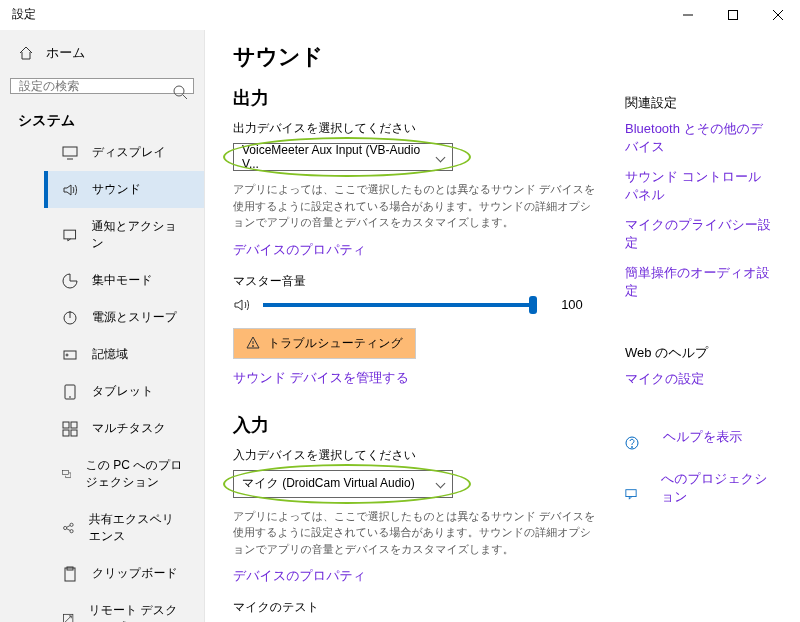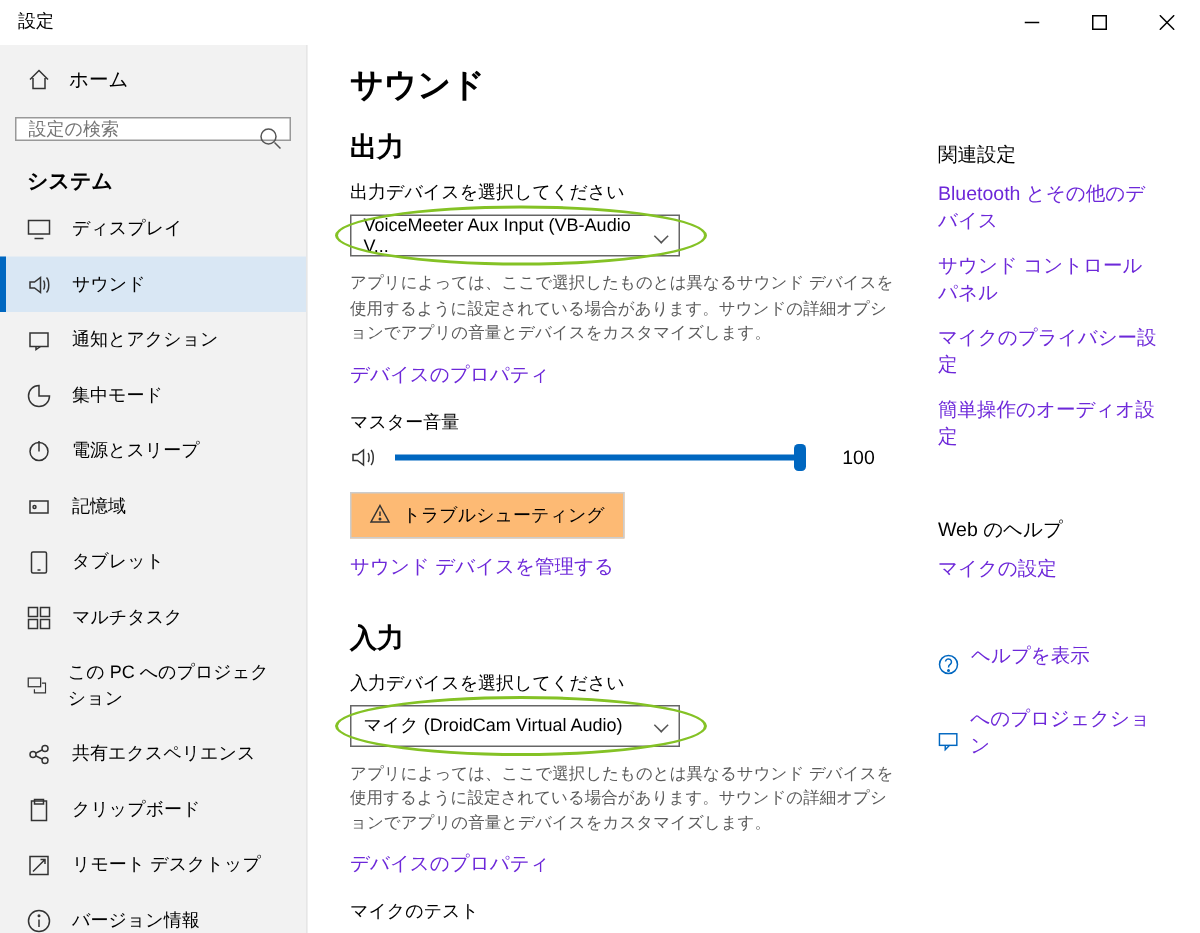--- a/index.html
+++ b/index.html
@@ -11,21 +11,21 @@
   .caption-btn { width: 45px; height: 30px; display: flex; align-items: center; justify-content: center; color: #000; }
   .caption-btn svg { width: 10px; height: 10px; }
   .body { flex: 1; display: flex; overflow: hidden; }
   .sidebar { width: 205px; background: #f2f2f2; border-right: 1px solid #e6e6e6; display: flex; flex-direction: column; padding-top: 6px; }
   .home { display: flex; align-items: center; gap: 12px; padding: 8px 18px; font-size: 13px; }
   .search { margin: 8px 10px; position: relative; }
   .search input { width: 100%; height: 16px; border: 1px solid #999; padding: 0 28px 0 8px; font-size: 12px; background: #fff; }
   .search .mag { position: absolute; right: 6px; top: 6px; }
   .group-title { padding: 10px 18px 4px; font-size: 14px; font-weight: 600; }
   .nav { list-style: none; }
-  .nav li { display: flex; align-items: center; gap: 14px; padding: 10px 18px; font-size: 12px; cursor: default; }
+  .nav li { display: flex; align-items: center; gap: 14px; padding: 10px 18px; font-size: 12px; cursor: default; margin-left: 44px; }
   .nav li.active { background: #d9e7f4; position: relative; }
   .nav li.active::before { content: ""; position: absolute; left: 0; top: 0; bottom: 0; width: 4px; background: #0067c0; }
   .nav svg, .home svg, .mag svg { width: 16px; height: 16px; }
   .content { flex: 1; display: flex; overflow-y: auto; }
   .main { flex: 1; padding: 12px 28px 20px; max-width: 420px; }
   .aside { width: 160px; padding: 60px 10px 0 0; font-size: 12px; }
   h1 { font-size: 22px; font-weight: 600; margin-bottom: 14px; }
   h2 { font-size: 18px; font-weight: 600; margin: 14px 0 10px; }
   .label { font-size: 12px; margin-bottom: 6px; }
   .dropdown { width: 220px; height: 28px; border: 1px solid #666; display: flex; align-items: center; justify-content: space-between; padding: 0 8px; font-size: 12px; background: #fff; position: relative; }
@@ -36,21 +36,21 @@
   .section-link { margin-top: 10px; display: block; }
   .vol-row { display: flex; align-items: center; gap: 12px; margin-top: 6px; }
   .slider { flex: 1; height: 4px; background: #0067c0; position: relative; }
   .slider::after { content: ""; position: absolute; right: -2px; top: -7px; width: 8px; height: 18px; background: #0067c0; border-radius: 3px; }
   .val { width: 50px; text-align: center; font-size: 13px; }
   .btn { display: inline-flex; align-items: center; gap: 8px; border: 1px solid #ccc; background: #fdba74; padding: 6px 12px; font-size: 12px; margin-top: 14px; }
   .mic-test { display: flex; align-items: center; gap: 10px; margin-top: 4px; }
   .aside .hdr { font-size: 13px; margin-bottom: 8px; margin-top: 4px; }
   .aside .link { display: block; margin-bottom: 12px; }
   .aside .sep { height: 28px; }
-  .aside .withicon { display: flex; gap: 8px; align-items: center; margin-bottom: 12px; }
+  .aside .withicon { display: flex; gap: 24px; align-items: center; margin-bottom: 12px; }
   .chev { border: solid #555; border-width: 0 1px 1px 0; padding: 3px; transform: rotate(45deg); display: inline-block; }
   .spk-ico, .mic-ico { width: 18px; height: 18px; }
 </style>
 </head>
 <body>
 
 <div class="window">
   <div class="titlebar">
     <span class="title">設定</span>
     <div class="caption">

